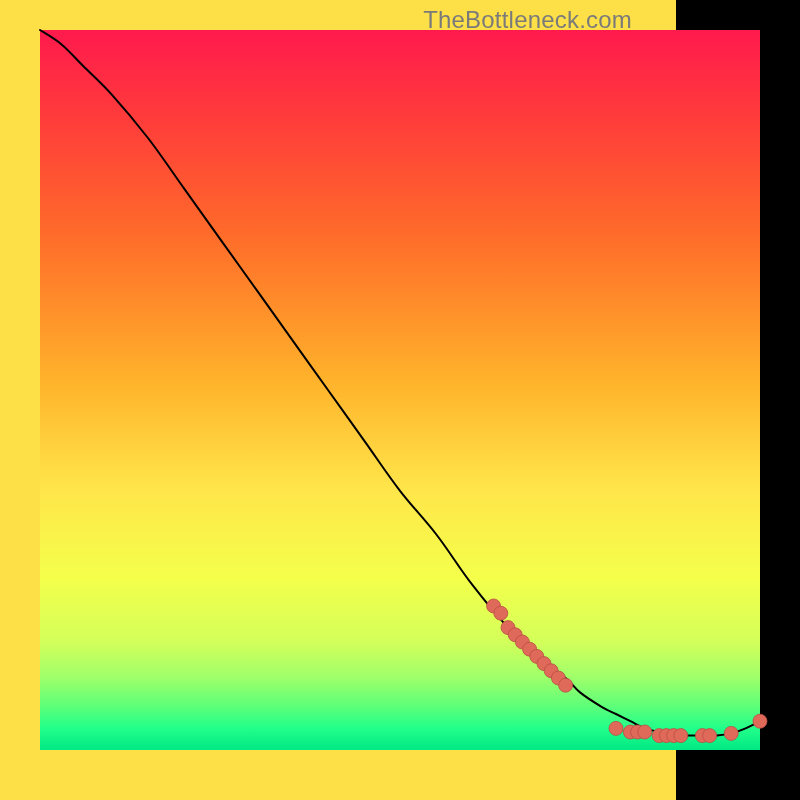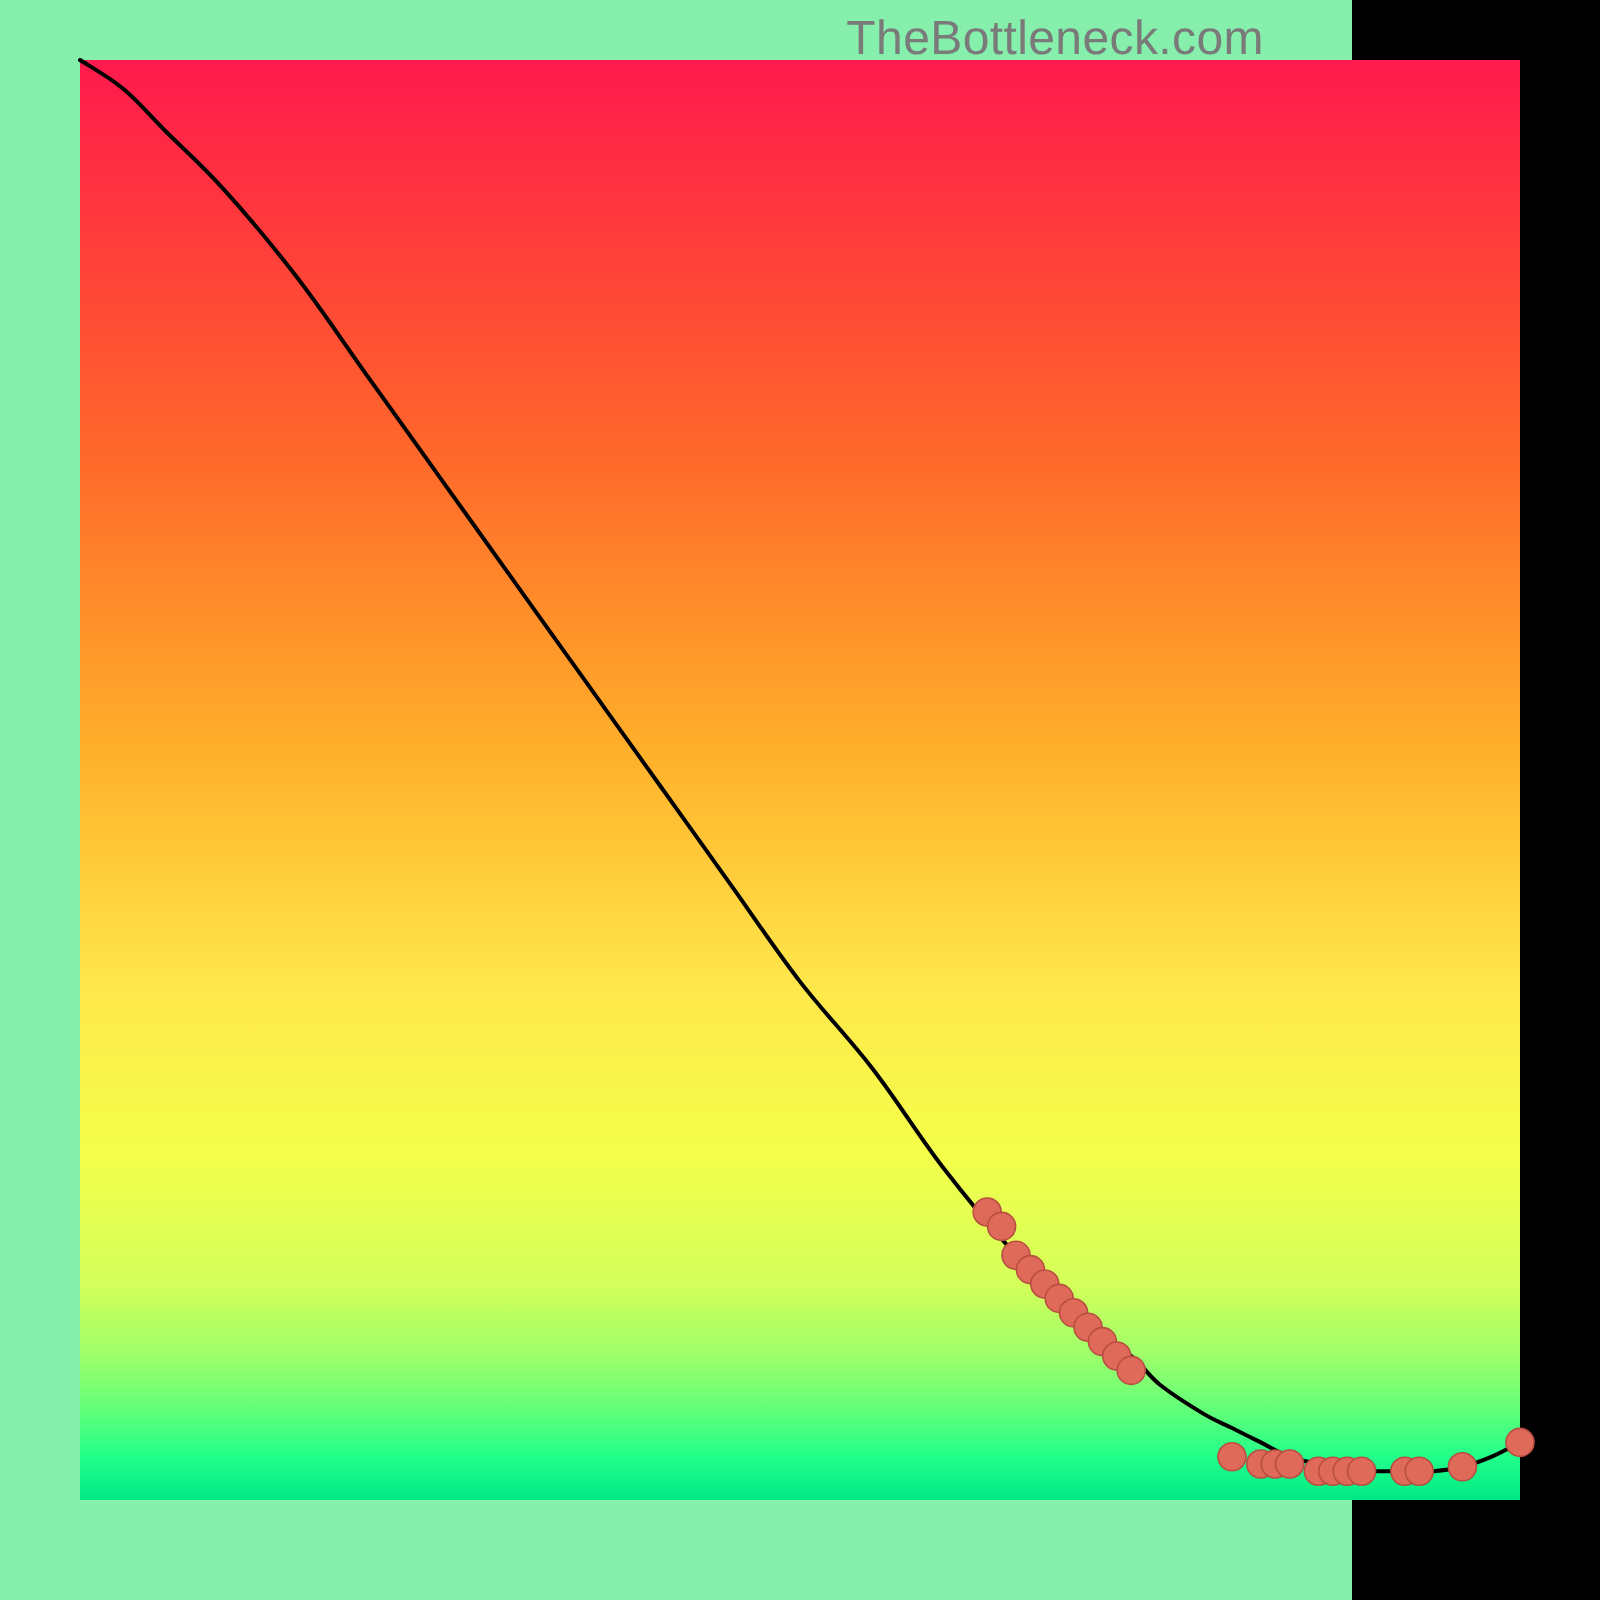--- a/index.html
+++ b/index.html
@@ -8,21 +8,21 @@
     width: 800px;
     height: 800px;
     background: #000;
     font-family: Arial, Helvetica, sans-serif;
     overflow: hidden;
   }
   .frame {
     position: relative;
     width: 676px;
     height: 800px;
-    background: #86efac;
+    background: #fde047;
   }
   .plot-area {
     position: absolute;
     left: 40px;
     top: 30px;
     width: 720px;
     height: 720px;
     
     background: linear-gradient(
       to bottom,

